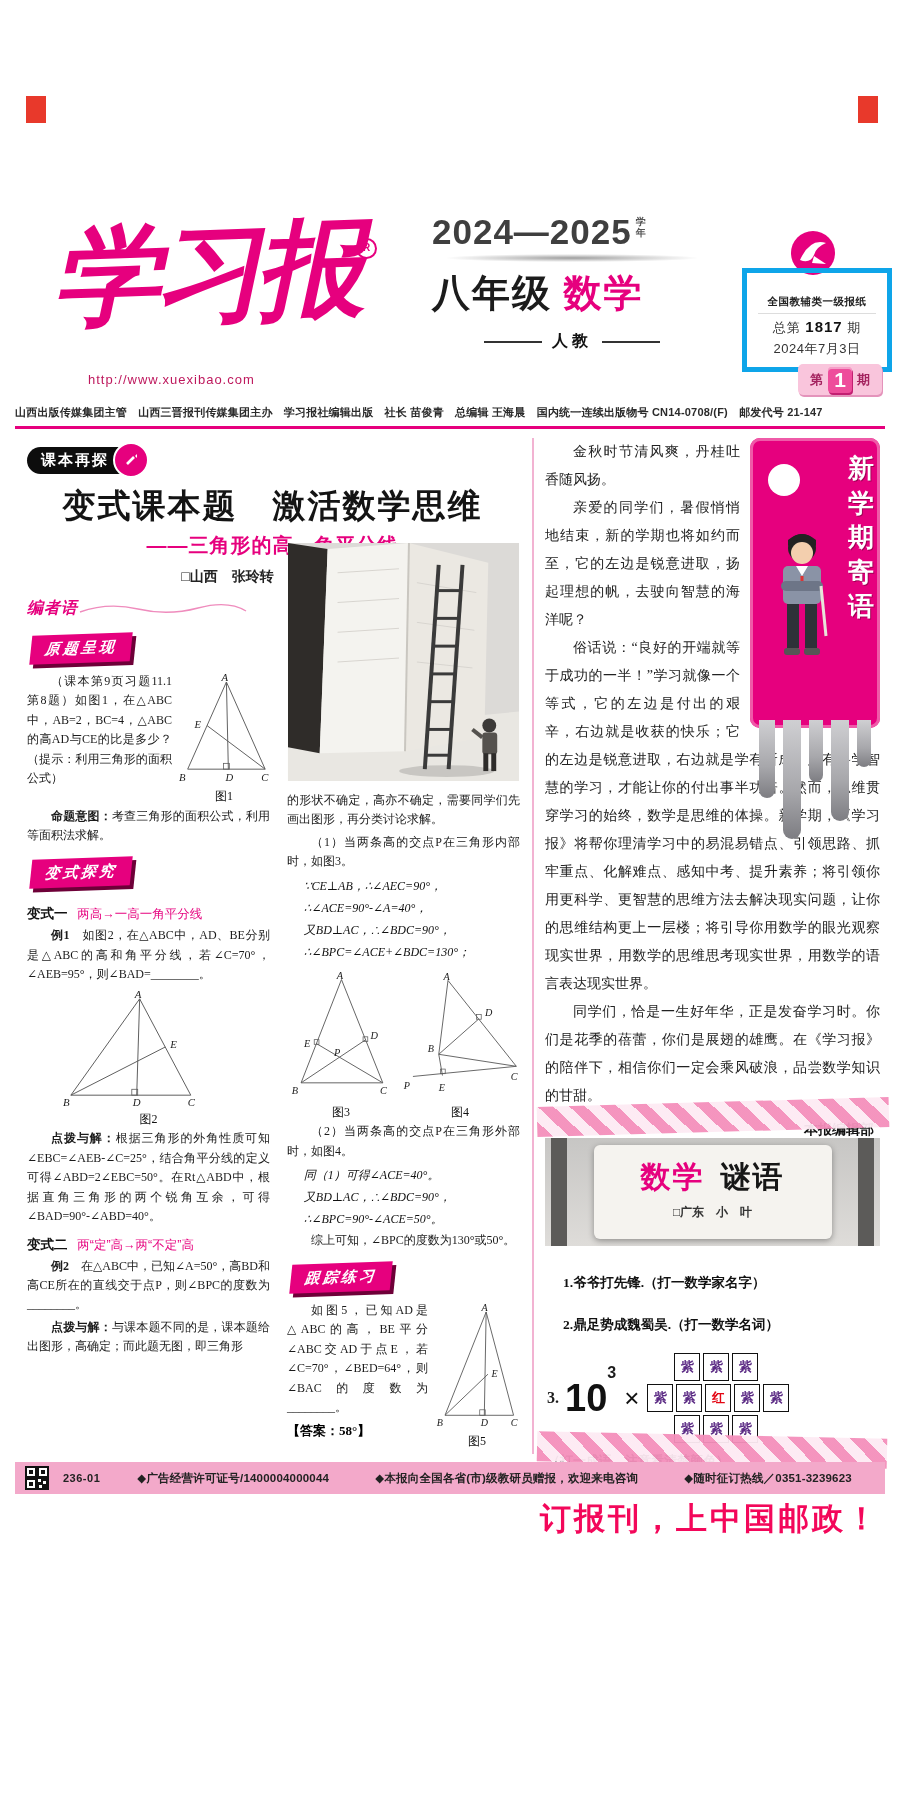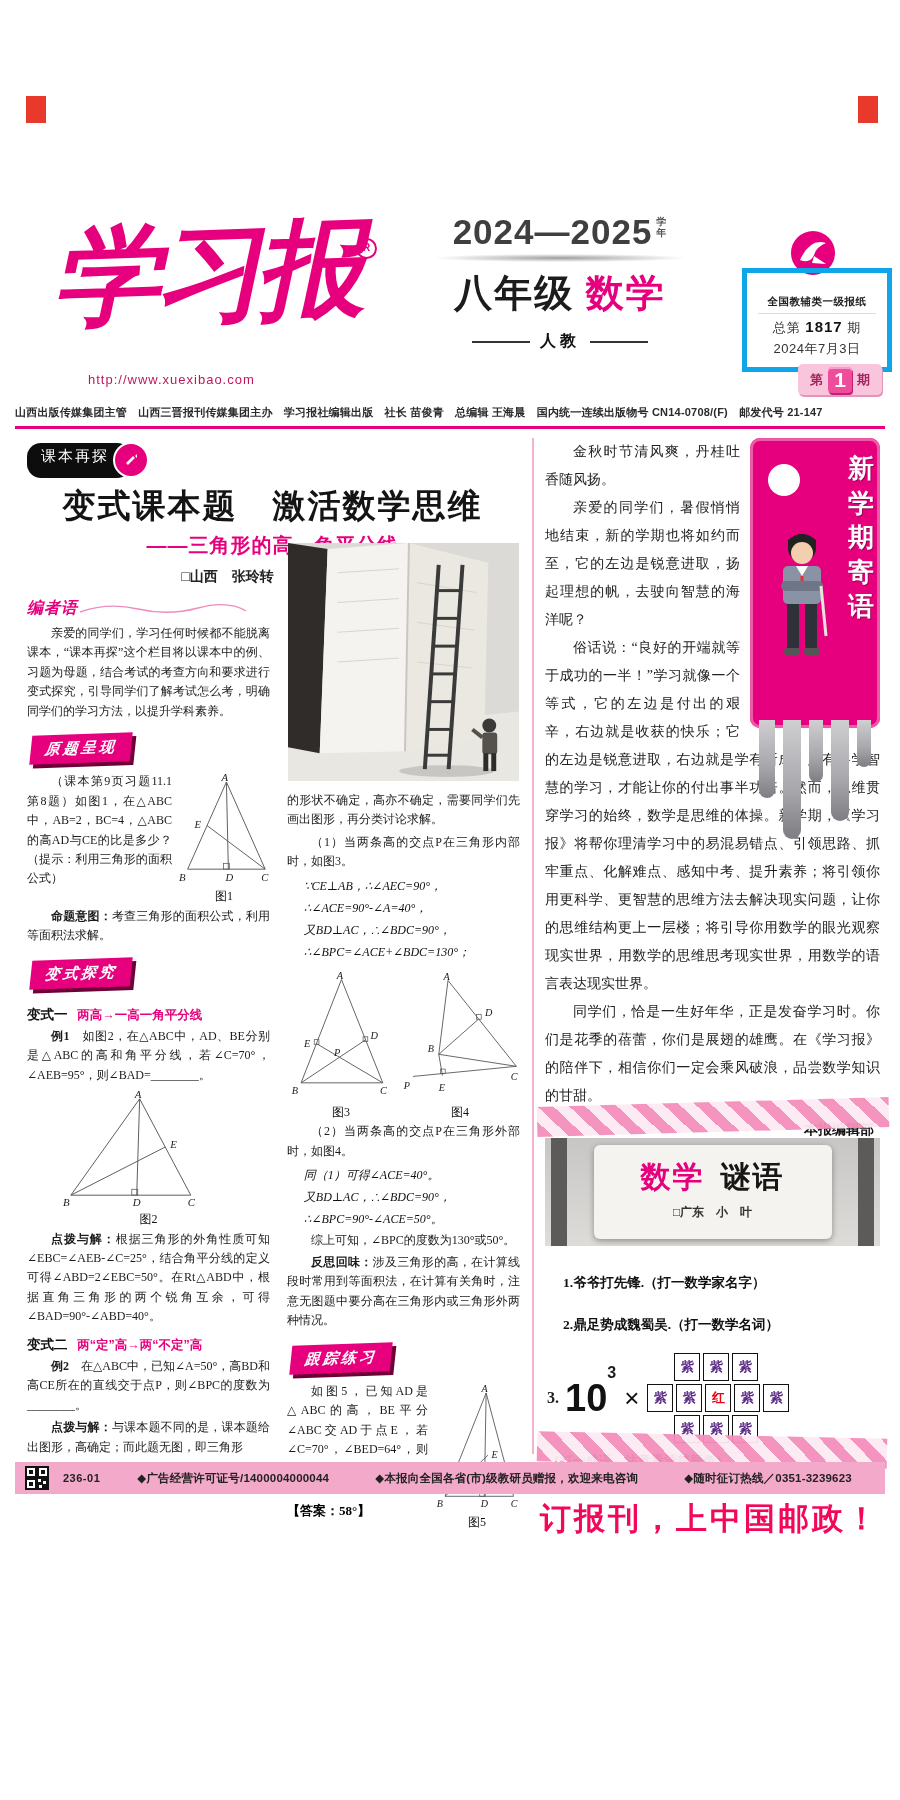--- a/index.html
+++ b/index.html
@@ -9,21 +9,21 @@
   
   .regmark{position:absolute;width:20px;height:27px;background:#e8392b}
 
   
   .logo{position:absolute;left:52px;top:208px;font-family:"DejaVu Serif","Liberation Serif",serif;
         font-size:108px;font-weight:900;font-style:italic;color:#e6007e;letter-spacing:-6px;
         transform:rotate(-2deg);line-height:1.2}
   .regsym{position:absolute;left:356px;top:238px;width:17px;height:17px;border:2px solid #e6007e;
           border-radius:50%;color:#e6007e;font-size:10px;font-weight:700;text-align:center;line-height:16px}
   .website{position:absolute;left:88px;top:372px;font-size:13px;color:#be185d;letter-spacing:1px}
-  .yearblock{position:absolute;left:420px;top:212px;width:280px;text-align:center}
+  .yearblock{position:absolute;left:432px;top:212px;width:280px;text-align:left}
   .yearline{font-size:35px;font-weight:900;color:#3f3f3f;letter-spacing:1px;display:inline-flex;align-items:flex-start}
   .yearunit{display:inline-flex;flex-direction:column;font-size:10px;font-weight:700;color:#555;margin-left:4px;line-height:1.1;margin-top:4px}
   .shadowbar{width:250px;height:8px;margin:2px auto 6px;background:radial-gradient(ellipse at center,rgba(0,0,0,.38),rgba(0,0,0,0) 72%)}
   .gradeline{font-family:"Liberation Serif","DejaVu Serif",serif;font-size:38px;font-weight:900;letter-spacing:2px}
   .gradeline .subj{color:#e6007e}
   .editionrow{display:flex;align-items:center;justify-content:center;margin-top:12px;gap:10px}
   .editionrow .rule{width:58px;height:2px;background:#333}
   .editionrow .ed{font-size:16px;font-weight:800;color:#111;letter-spacing:4px}
   .issuebox{position:absolute;left:742px;top:268px;width:140px;height:94px;border:5px solid #0ea5e9;text-align:center}
   .issuelogo{position:absolute;left:790px;top:230px;width:46px;height:46px}
@@ -39,22 +39,22 @@
       text-align:center;line-height:26px;box-shadow:inset 0 2px 0 rgba(255,255,255,.45),1px 2px 0 #c21f72}
   .infoline{position:absolute;left:15px;top:405px;width:870px;font-size:11px;font-weight:700;color:#2b2b2b;
       white-space:nowrap;overflow:hidden;letter-spacing:.2px}
   .pinkrule{position:absolute;left:15px;top:426px;width:870px;height:3px;background:#e6007e}
 
   
   .article{position:absolute;left:25px;top:438px;width:495px;height:1022px}
   .vdivider{position:absolute;left:532px;top:438px;width:2px;height:1016px;background:#f2b3d2}
 
   .colbadge{position:absolute;left:2px;top:8px;height:28px;display:flex;align-items:center}
-  .colbadge .blk{background:#0d0d0d;color:#fff;font-size:15px;font-weight:400;letter-spacing:2px;
-      padding:4px 22px 12px 14px;border-radius:14px}
+  .colbadge .blk{background:#0d0d0d;color:#fff;font-size:15px;font-weight:700;letter-spacing:2px;
+      padding:4px 22px 4px 14px;border-radius:14px}
   .colbadge .circ{width:32px;height:32px;border-radius:50%;background:#e6007e;margin-left:-18px;
       display:flex;align-items:center;justify-content:center;border:2px solid #fff}
   .atitle{position:absolute;top:46px;width:100%;text-align:center;font-size:33px;font-weight:900;
       color:#141414;letter-spacing:2px;font-family:"Liberation Sans","DejaVu Sans",sans-serif}
   .asub{position:absolute;top:94px;width:100%;text-align:center;font-size:20px;font-weight:800;color:#e6007e;letter-spacing:1px}
   .abyline{position:absolute;top:130px;width:100%;padding-right:90px;box-sizing:border-box;text-align:center;
       font-size:14px;font-weight:700;color:#222;font-family:"Liberation Serif",serif}
 
   .colleft{position:absolute;left:2px;top:160px;width:243px}
   .colmid{position:absolute;left:262px;top:105px;width:233px}
@@ -63,21 +63,21 @@
   .noind{text-indent:0}
   .para b{font-weight:700}
   .mathline{font:12px/1.85 "Liberation Serif","DejaVu Serif",serif;color:#111;padding-left:1.4em;font-style:italic}
   .editorrow{display:flex;align-items:center;margin-bottom:5px}
   .editorlabel{font-size:16px;font-weight:900;color:#e6007e;font-style:italic;letter-spacing:1px;white-space:nowrap}
   .secbadge{display:inline-block;background:#e6007e;color:#fff;font-size:15px;font-weight:900;font-style:italic;
       letter-spacing:3px;padding:5px 14px;transform:skewX(-8deg) rotate(-2deg);
       box-shadow:4px 4px 0 #6e0038;margin:10px 0 9px 4px}
   .varline{margin:9px 0 3px;font-size:13.5px}
   .varline .vname{font-weight:900;color:#111;font-family:"Liberation Sans",sans-serif}
-  .varline .vsub{font-weight:700;color:#e6007e;font-family:"Liberation Sans",sans-serif;margin-left:6px;font-size:12.5px}
+  .varline .vsub{font-weight:400;color:#e6007e;font-family:"Liberation Sans",sans-serif;margin-left:6px;font-size:12.5px}
   .figwrap{text-align:center;margin:4px 0 2px}
   .figcap{font:12px/1.3 "Liberation Serif",serif;color:#111;text-align:center;margin-top:1px}
   .figfloat{float:right;margin:0 0 2px 6px;text-align:center}
   .fig line,.fig polyline,.fig path{stroke:#5c5c5c;stroke-width:1;fill:none}
   .fig rect.sq{stroke:#5c5c5c;stroke-width:.8;fill:none}
   .fig text{font:italic 11px "Liberation Serif",serif;fill:#1a1a1a}
   .answer{font:700 13px/1.6 "Liberation Serif",serif;color:#000;margin-top:2px}
   .photo{margin:0 0 6px}
 
   
@@ -202,21 +202,20 @@
   <div class="asub">——三角形的高、角平分线</div>
   <div class="abyline">□山西　张玲转</div>
 
   <div class="colleft">
     <div class="editorrow">
       <span class="editorlabel">编者语</span>
       <svg width="170" height="14" viewBox="0 0 170 14">
         <path d="M2,10 Q30,0 60,7 T120,6 T168,9" stroke="#ef8cbd" stroke-width="1.4" fill="none"></path>
       </svg>
     </div>
-    <p class="para">亲爱的同学们，学习任何时候都不能脱离课本，“课本再探”这个栏目将以课本中的例、习题为母题，结合考试的考查方向和要求进行变式探究，引导同学们了解考试怎么考，明确同学们的学习方法，以提升学科素养。</p>
 
     <div><span class="secbadge">原题呈现</span></div>
     <div>
       <div class="figfloat">
         <svg class="fig" width="92" height="112" viewBox="0 0 95 115">
           <line x1="50" y1="10" x2="10" y2="100"></line>
             <line x1="10" y1="100" x2="90" y2="100"></line>
             <line x1="90" y1="100" x2="50" y2="10"></line>
           <line x1="50" y1="10" x2="52" y2="100"></line>
             <line x1="90" y1="100" x2="30" y2="55"></line>
@@ -351,21 +350,20 @@
         </svg>
         <div class="figcap">图4</div>
       </div>
     </div>
 
     <p class="para">（2）当两条高的交点P在三角形外部时，如图4。</p>
     <div class="mathline">同（1）可得∠ACE=40°。</div>
     <div class="mathline">又BD⊥AC，∴∠BDC=90°，</div>
     <div class="mathline">∴∠BPC=90°-∠ACE=50°。</div>
     <p class="para">综上可知，∠BPC的度数为130°或50°。</p>
-    <p class="para"><b>反思回味：</b><span>涉及三角形的高，在计算线段时常用到等面积法，在计算有关角时，注意无图题中要分高在三角形内或三角形外两种情况。</span></p>
 
     <div><span class="secbadge">跟踪练习</span></div>
     <div>
       <div class="figfloat">
         <svg class="fig" width="86" height="128" viewBox="0 0 90 140">
           <line x1="55" y1="12" x2="10" y2="125"></line>
             <line x1="10" y1="125" x2="85" y2="125"></line>
             <line x1="85" y1="125" x2="55" y2="12"></line>
           <line x1="55" y1="12" x2="53" y2="125"></line>
             <line x1="10" y1="125" x2="57" y2="80"></line>

